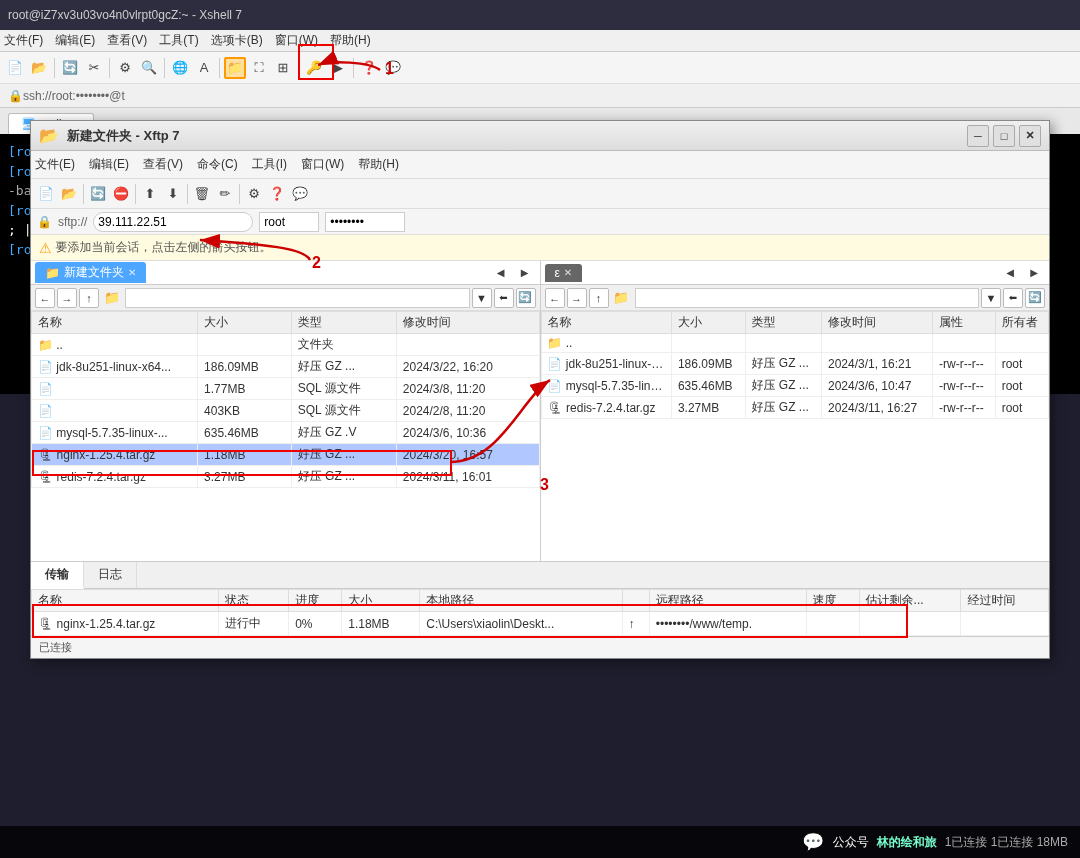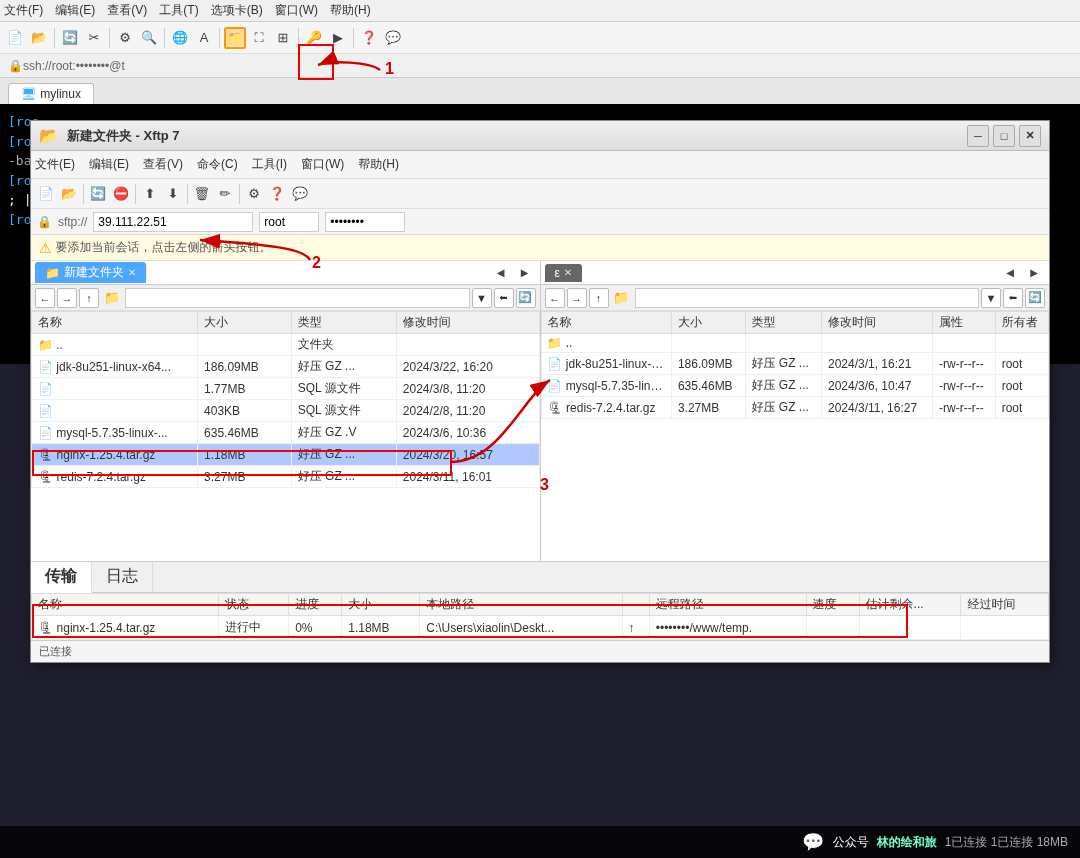--- a/index.html
+++ b/index.html
@@ -282,21 +282,21 @@
       border-top: 1px solid #ccc;
       background: #fff;
     }
     .transfer-tabs {
       display: flex;
       background: #f0f0f0;
       border-bottom: 1px solid #ccc;
     }
     .transfer-tab {
       padding: 4px 14px;
-      font-size: 16px;
+      font-size: 12px;
       cursor: pointer;
       border-right: 1px solid #ddd;
     }
     .transfer-tab.active {
       background: #fff;
       border-bottom: 2px solid #fff;
       margin-bottom: -1px;
       font-weight: bold;
     }
     .transfer-table table {
@@ -372,20 +372,23 @@
       border-radius: 2px;
       font-size: 13px;
       color: #444;
     }
     .icon-btn.highlighted { background: #ffe0b0; border-color: #f90; border-width: 2px; }
   </style>
 </head>
 <body>
 
 <div class="xshell-top">
+  <div class="xshell-titlebar">
+    <span>root@iZ7xv3u03vo4n0vlrpt0gcZ:~ - Xshell 7</span>
+  </div>
   <div class="xshell-menubar">
     <span class="menu-item">文件(F)</span>
     <span class="menu-item">编辑(E)</span>
     <span class="menu-item">查看(V)</span>
     <span class="menu-item">工具(T)</span>
     <span class="menu-item">选项卡(B)</span>
     <span class="menu-item">窗口(W)</span>
     <span class="menu-item">帮助(H)</span>
   </div>
   <div class="xshell-toolbar">
@@ -469,21 +472,21 @@
     <span class="icon-btn">✏</span>
     <span class="toolbar-sep"></span>
     <span class="icon-btn">⚙</span>
     <span class="icon-btn">❓</span>
     <span class="icon-btn">💬</span>
   </div>
 
   <div class="xftp-address-bar">
     <span style="color:#888;">🔒</span>
     <span style="color:#666;">sftp://</span>
-    <input class="addr-input" style="max-width: 160px;" value="39.111.22.51">
+    <input class="addr-input" style="max-width: 160px; border-radius: 10px;" value="39.111.22.51">
     <input class="addr-input" style="max-width: 60px;" value="root">
     <input class="addr-input" style="max-width: 80px;" type="password" value="password" placeholder="密码">
   </div>
 
   <div class="xftp-session-bar">
     <span class="session-icon">⚠</span>
     <span>要添加当前会话，点击左侧的箭头按钮。</span>
   </div>
 
   <div class="xftp-panels">

